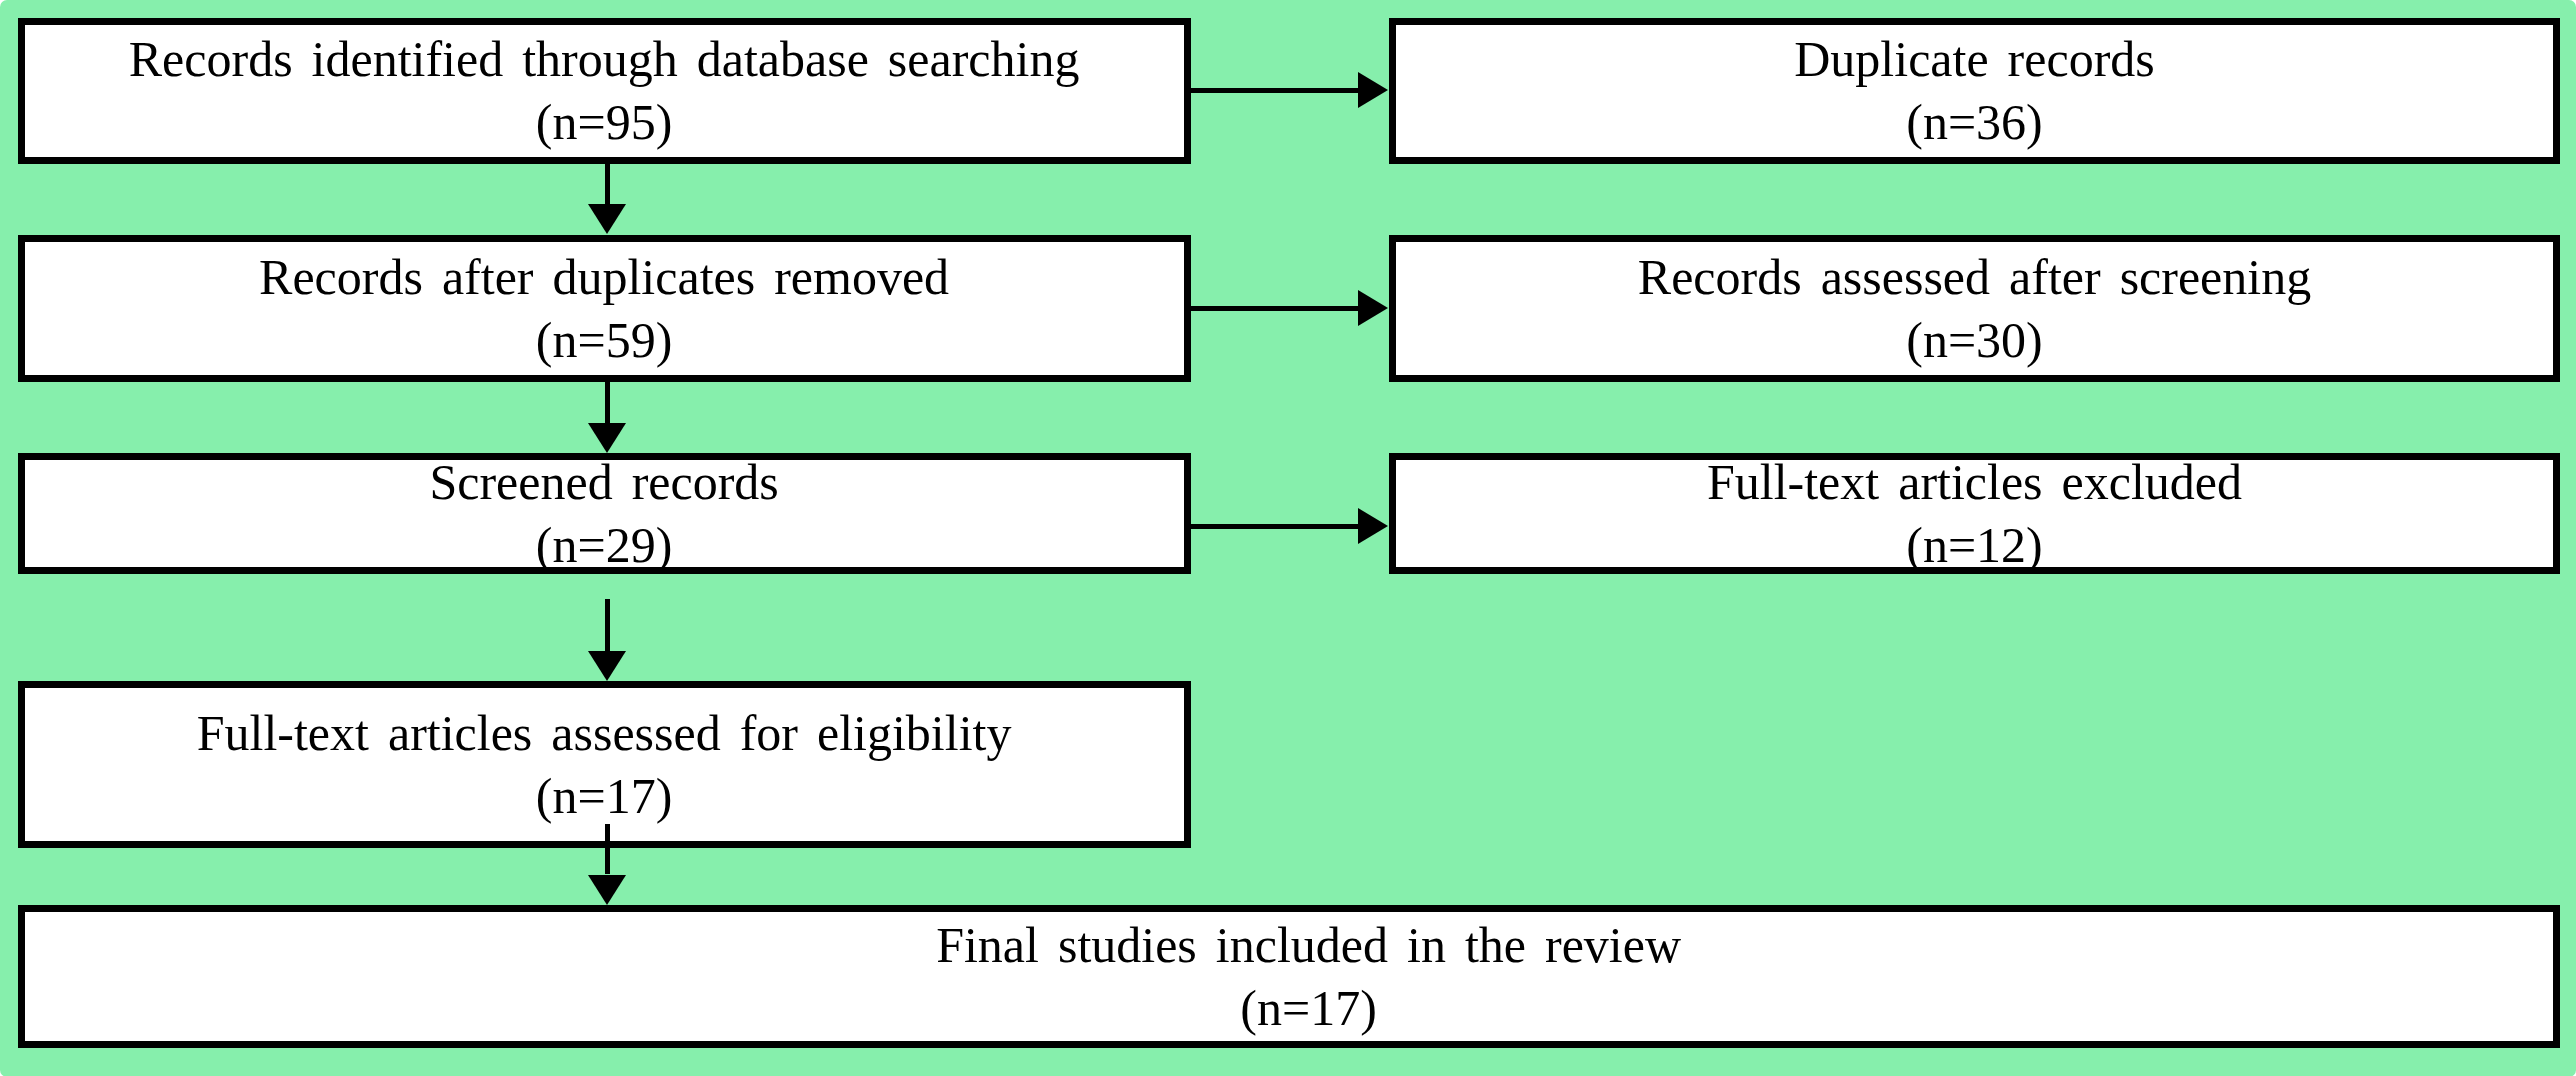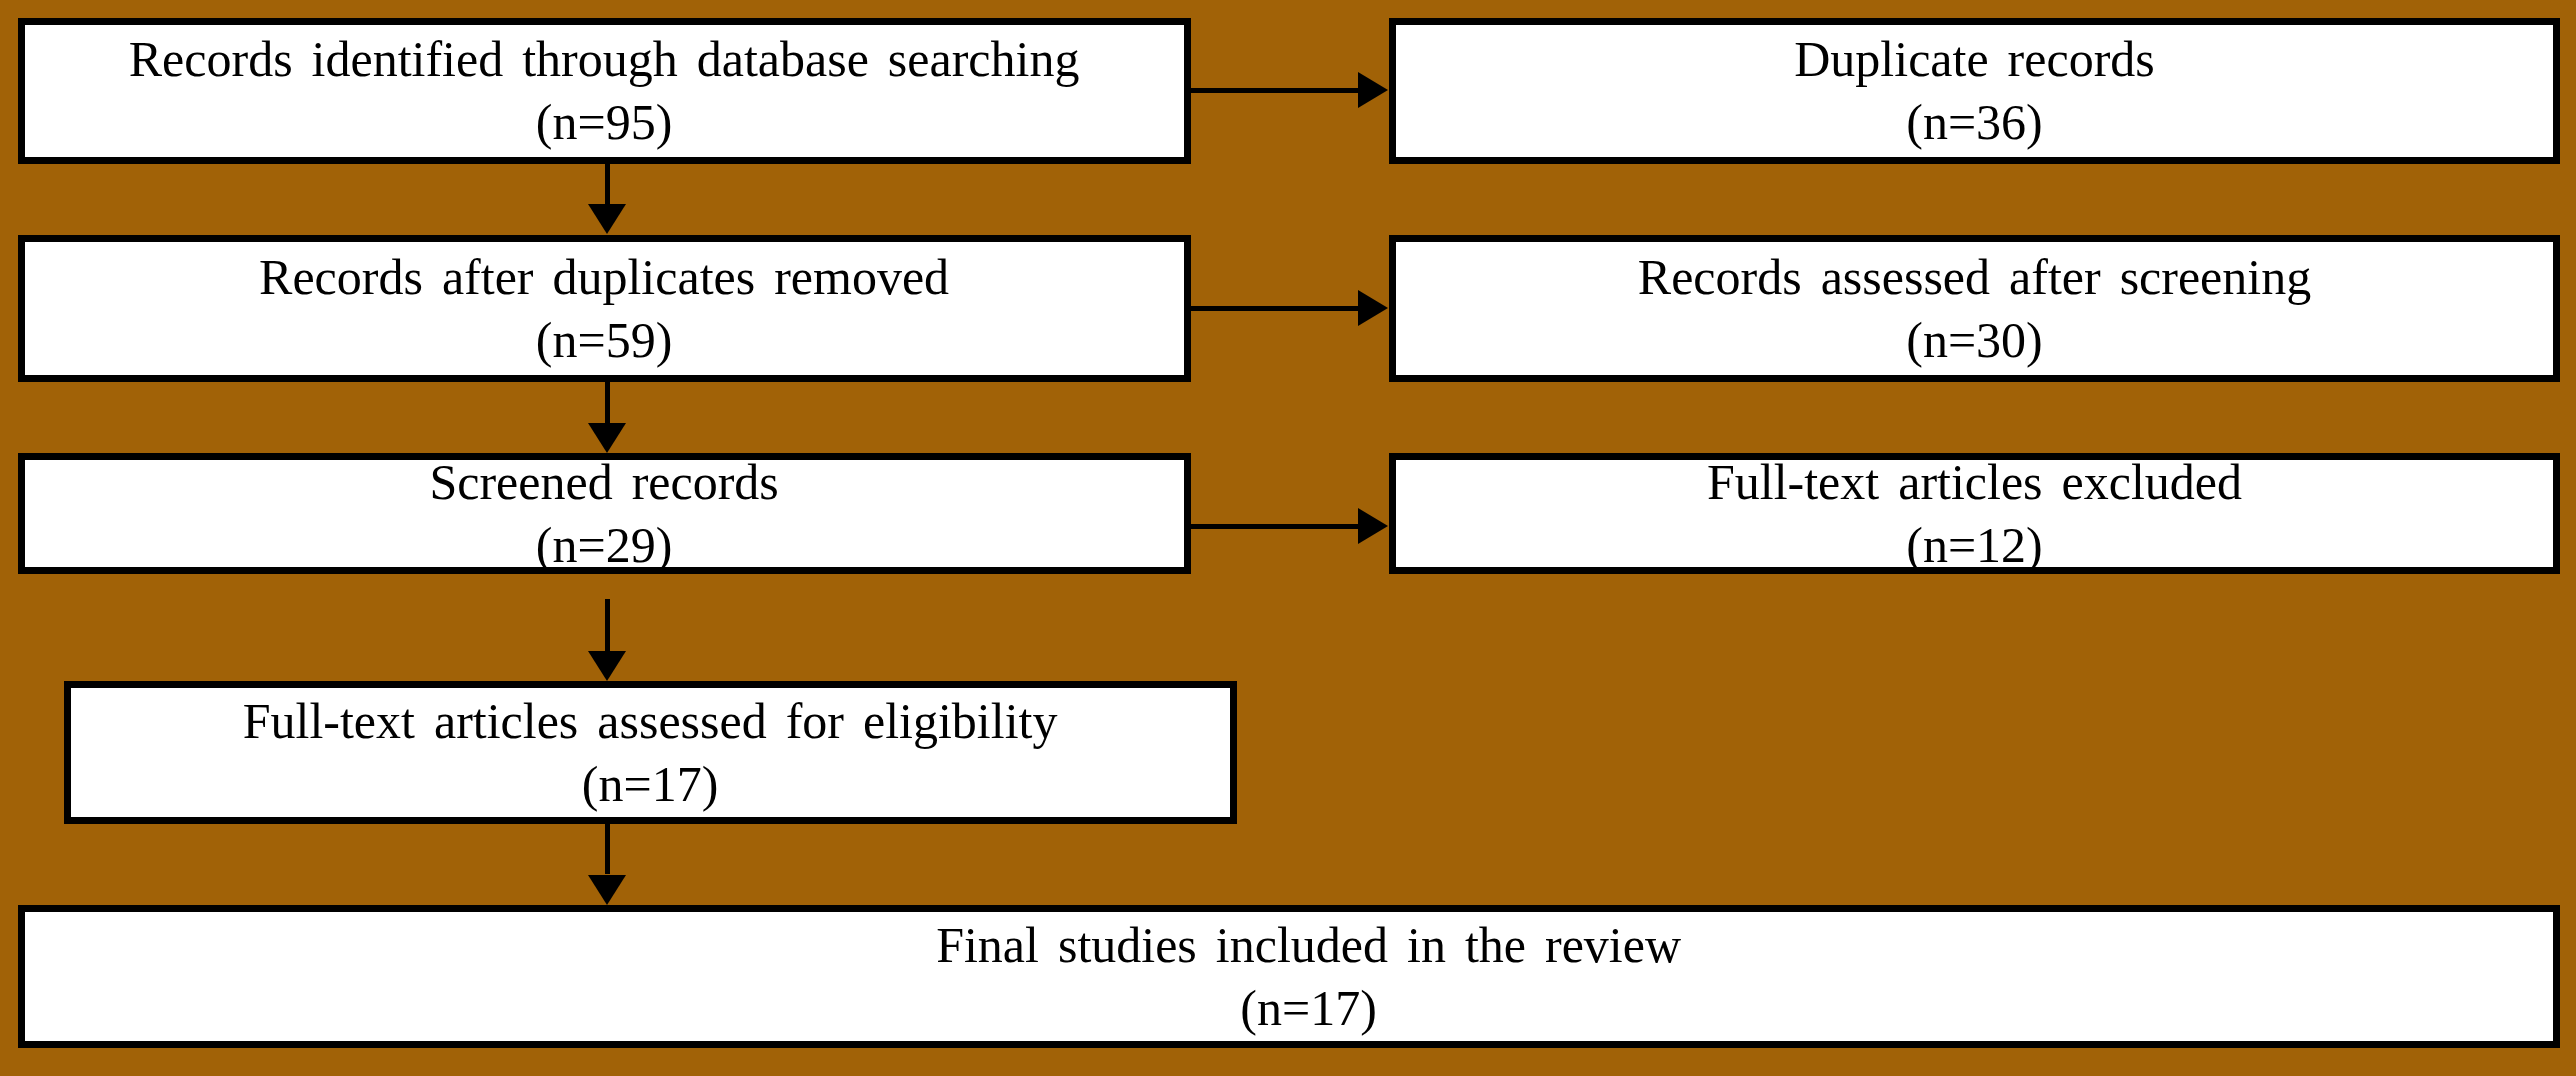--- a/index.html
+++ b/index.html
@@ -1,45 +1,46 @@
 <!DOCTYPE html>
 <html style="font-size:10px"><head>
 <meta charset="utf-8">
 <style>
   * { box-sizing: border-box; }
   html, body { margin: 0; padding: 0; background: #ffffff; }
   .canvas {
     position: relative;
     width: 2576px;
     height: 1077px;
-    background: #a16207;
+    background: #86efac;
     font-family: "Liberation Serif", "DejaVu Serif", serif;
     color: #000000;
     overflow: hidden;
+    border-radius: 7px;
   }
   .box {
     position: absolute;
     border: 7px solid #000000;
     background: #ffffff;
     display: flex;
     flex-direction: column;
     align-items: center;
     justify-content: center;
     text-align: center;
     font-size: 50px;
     line-height: 63px;
     word-spacing: 0.13em;
     white-space: nowrap;
   }
   .col-left  { left: 17.6px;   width: 1173px; }
   .col-right { left: 1389px; width: 1171px; }
   .row1 { top: 17.6px;   height: 146px; }
   .row2 { top: 235px;  height: 147px; text-align: center; }
   .row3 { top: 453px;  height: 121px; }
-  .row4 { top: 681px; height: 143px; margin-left: 46px; }
+  .row4 { top: 681px; height: 167px; }
   .box-final { left: 17.6px; width: 2542px; top: 905px; height: 143px; padding-left: 40px; }
 
   
   .vline {
     position: absolute;
     left: 605px;
     width: 5px;
     background: #000000;
   }
   .vhead {

